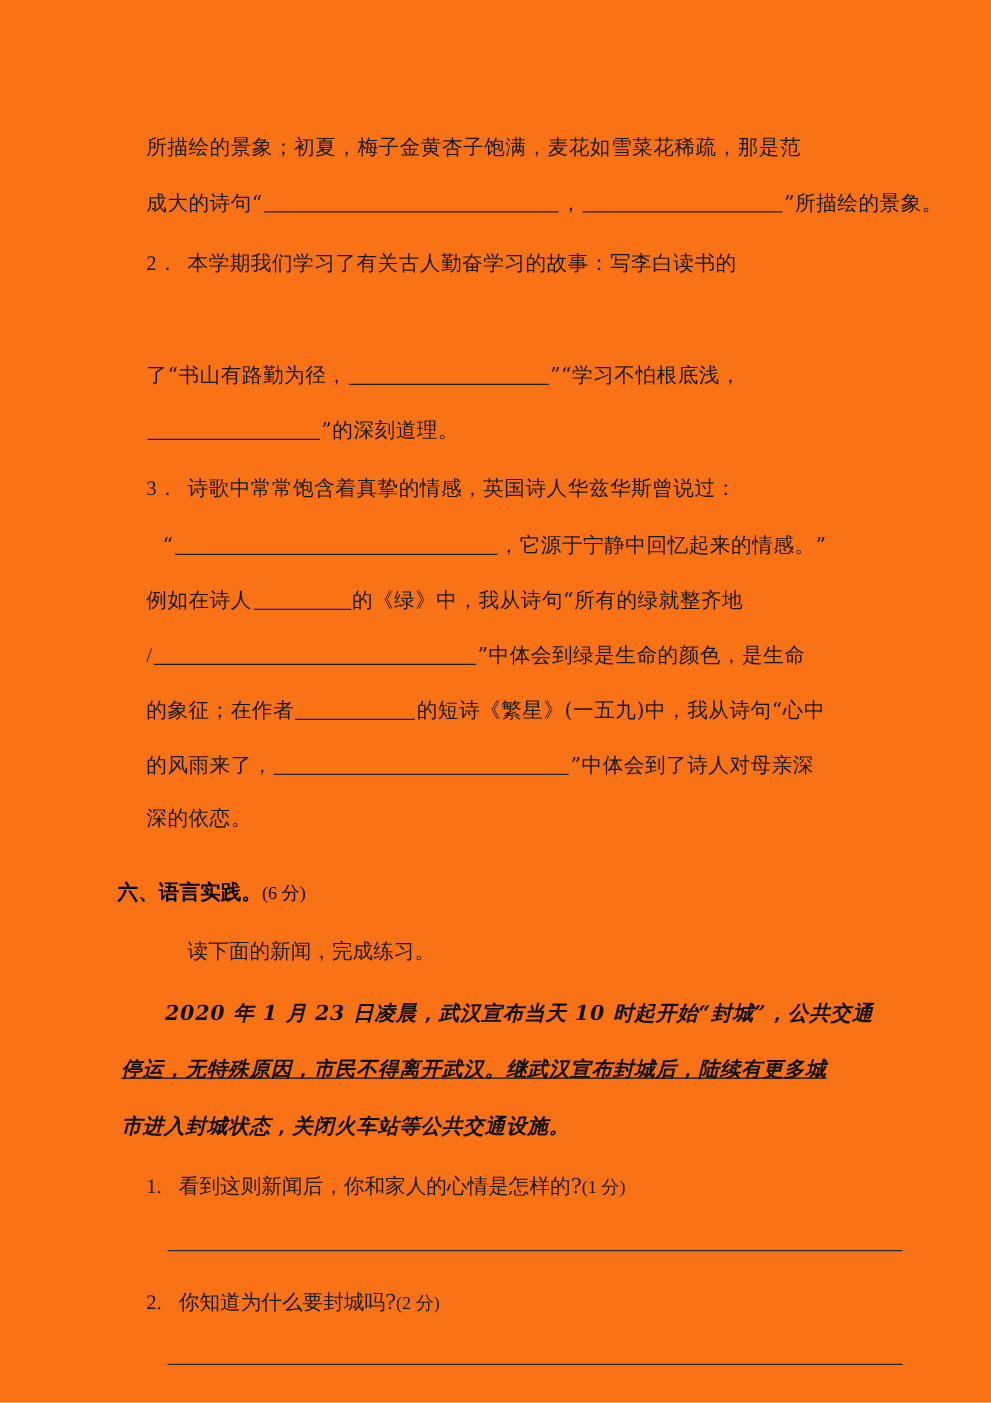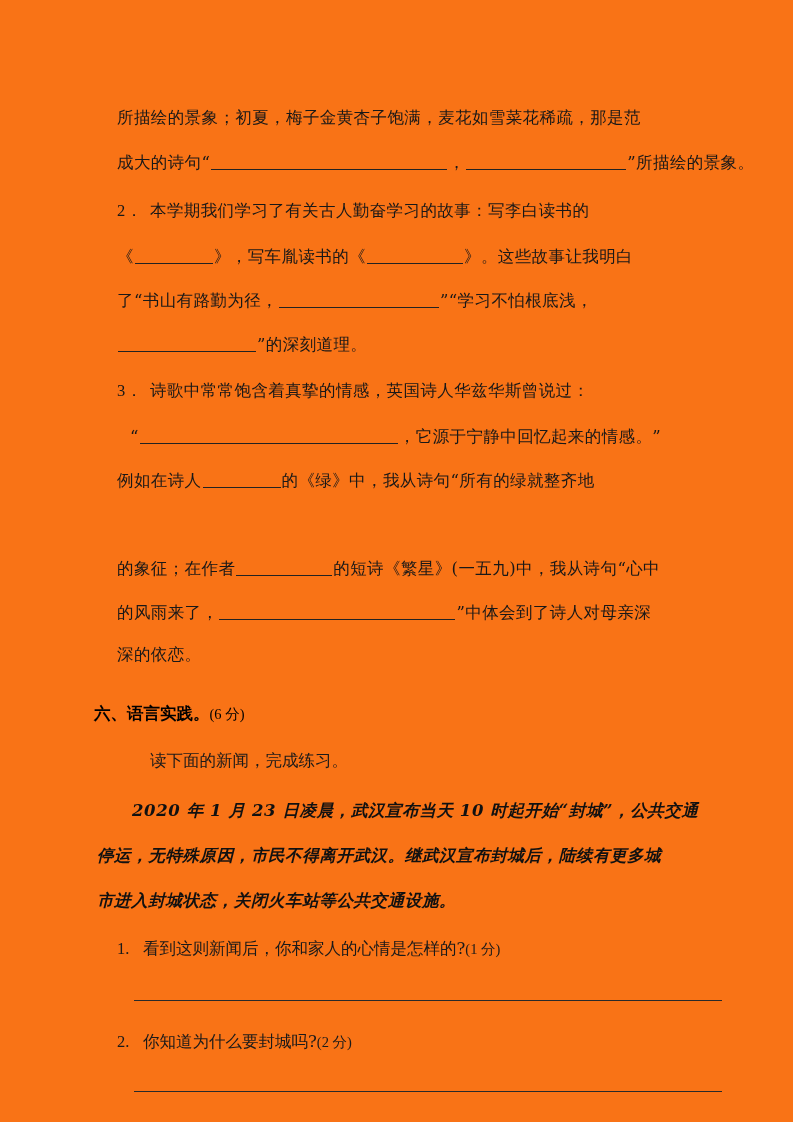--- a/index.html
+++ b/index.html
@@ -138,23 +138,20 @@
   <div class="line body-line cn" style="top:110px;">所描绘的景象；初夏，梅子金黄杏子饱满，麦花如雪菜花稀疏，那是范</div>
 
   <div class="line body-line cn" style="top:153px;">
     <span>成大的诗句“</span><span class="blank b-xxl"></span><span>，</span><span class="blank b-xl"></span><span>”所描绘的景象。</span>
   </div>
 
   <div class="line cn" style="left:117px; top:203px;">
     <span class="num lat">2．</span><span>本学期我们学习了有关古人勤奋学习的故事：写李白读书的</span>
   </div>
 
-  <div class="line body-line cn" style="top:247px;">
-    <span>《</span><span class="blank b-sm"></span><span>》，写车胤读书的《</span><span class="blank b-md"></span><span>》。这些故事让我明白</span>
-  </div>
 
   <div class="line body-line cn" style="top:335px;">
     <span class="blank b-lg"></span><span>”的深刻道理。</span>
   </div>
 
   <div class="line body-line cn" style="top:291px;">
     <span>了“书山有路勤为径，</span><span class="blank b-xl"></span><span>”“学习不怕根底浅，</span>
   </div>
 
   <div class="line cn" style="left:117px; top:383px;">
@@ -162,39 +159,42 @@
   </div>
 
   <div class="line cn" style="left:130px; top:427px;">
     <span>“</span><span class="blank b-huge"></span><span>，它源于宁静中回忆起来的情感。”</span>
   </div>
 
   <div class="line body-line cn" style="top:471px;">
     <span>例如在诗人</span><span class="blank b-sm"></span><span>的《绿》中，我从诗句“所有的绿就整齐地</span>
   </div>
 
+  <div class="line body-line cn" style="top:515px;">
+    <span class="lat">/</span><span class="blank b-huge"></span><span>”中体会到绿是生命的颜色，是生命</span>
+  </div>
 
   <div class="line body-line cn" style="top:559px;">
     <span>的象征；在作者</span><span class="blank b-md"></span><span>的短诗《繁星》(一五九)中，我从诗句“心中</span>
   </div>
 
   <div class="line body-line cn" style="top:603px;">
     <span>的风雨来了，</span><span class="blank b-xxl"></span><span>”中体会到了诗人对母亲深</span>
   </div>
 
   <div class="line body-line cn" style="top:647px;">深的依恋。</div>
 
   <div class="section-heading cn" style="top:703px;margin-left:32px;">
     <span>六、语言实践。</span><span class="score lat">(6 分)</span>
   </div>
 
   <div class="instruction cn" style="top:750px;">读下面的新闻，完成练习。</div>
 
   <div class="news-line first cn" style="top:800px;">2020 年 1 月 23 日凌晨，武汉宣布当天 10 时起开始“封城”，公共交通</div>
-  <div class="news-line cn" style="top:845px;">停运，无特殊原因，市民不得离开武汉。继武汉宣布封城后，陆续有更多城</div>
+  <div class="news-line cn" style="top:845px;text-decoration:underline;">停运，无特殊原因，市民不得离开武汉。继武汉宣布封城后，陆续有更多城</div>
   <div class="news-line cn" style="top:890px;">市进入封城状态，关闭火车站等公共交通设施。</div>
 
   <div class="subq cn" style="top:938px;">
     <span class="marker">1.</span><span>看到这则新闻后，你和家人的心情是怎样的?</span><span class="pts">(1 分)</span>
   </div>
   <div class="answer-rule" style="top:1000px;"></div>
 
   <div class="subq cn" style="top:1031px;">
     <span class="marker">2.</span><span>你知道为什么要封城吗?</span><span class="pts">(2 分)</span>
   </div>

